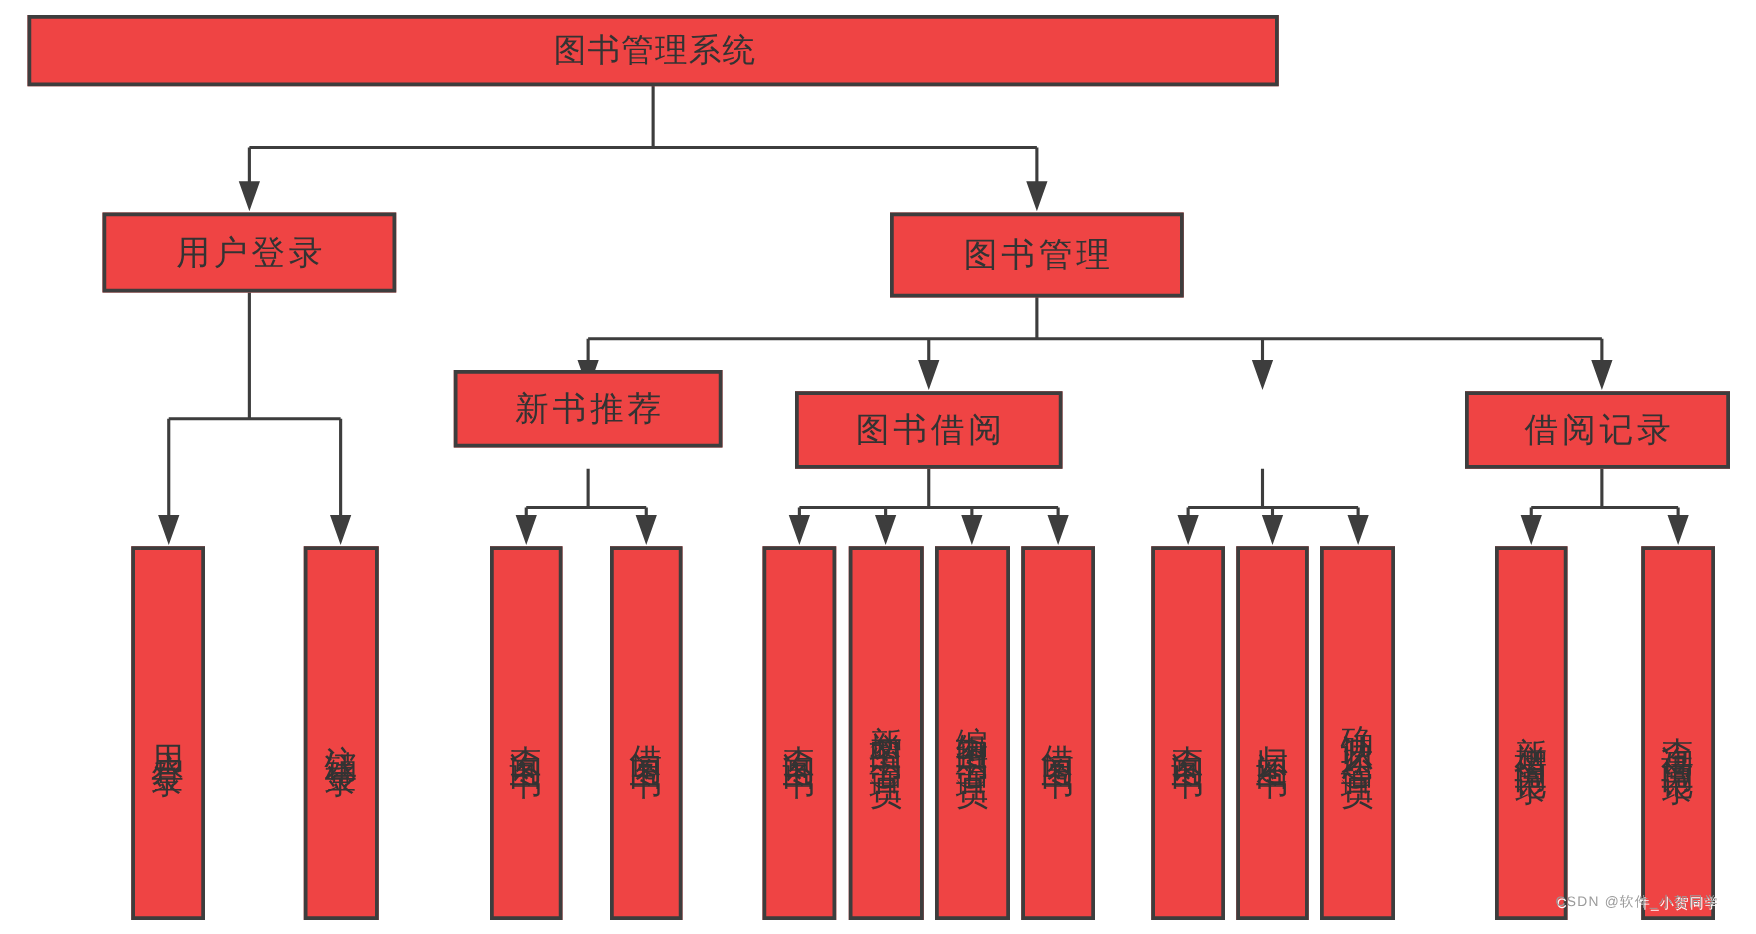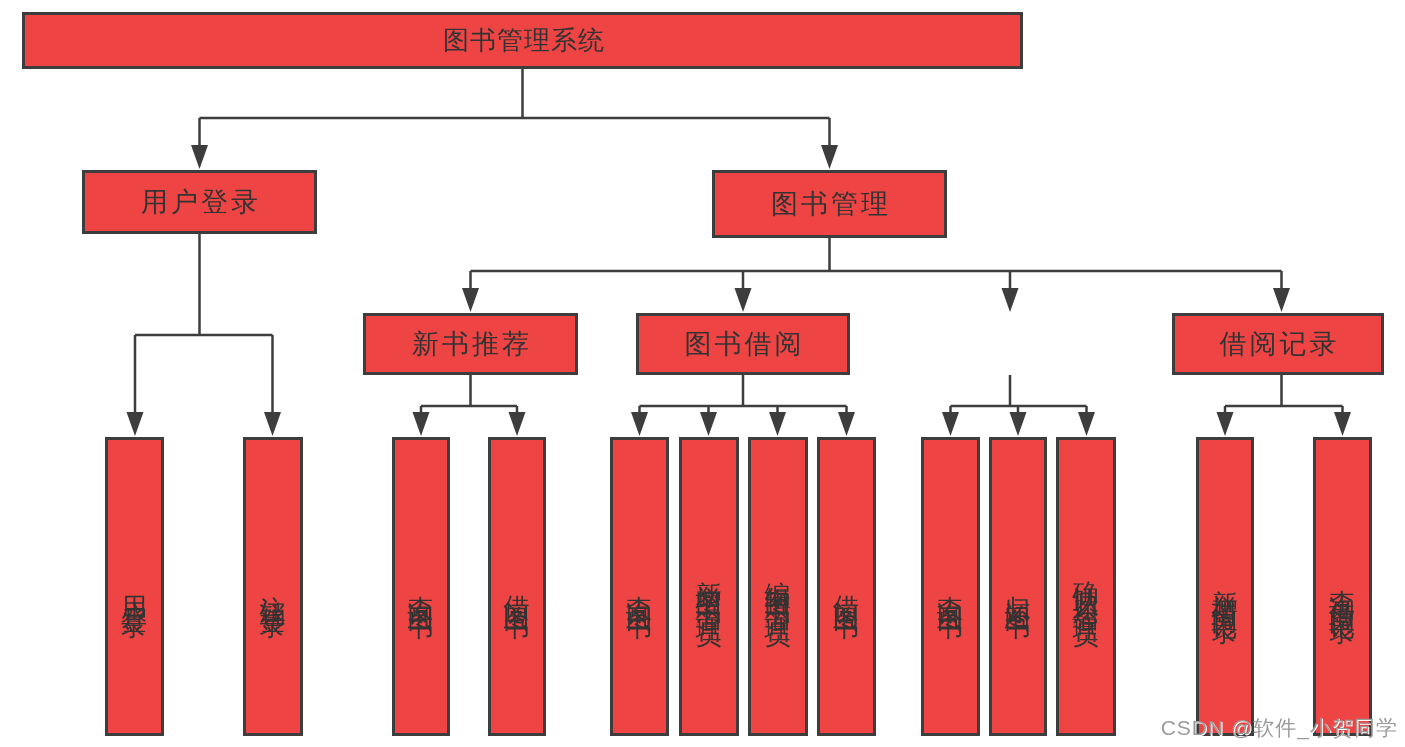--- a/index.html
+++ b/index.html
@@ -46,43 +46,43 @@
     text-orientation: mixed;
     font-size: 26px;
     line-height: 1;
     letter-spacing: 6px;
     white-space: nowrap;
   }
   
   #root { left: 22px;  top: 12px;  width: 1001px; height: 57px; }
   #l2a  { left: 82px;  top: 170px; width: 235px;  height: 64px; }
   #l2b  { left: 712px; top: 170px; width: 235px;  height: 68px; }
-  #l3a  { left: 363px; top: 313px; width: 215px;  height: 62px; }
+  #l3a  { left: 363px; top: 296px; width: 215px;  height: 62px; }
   #l3b  { left: 636px; top: 313px; width: 214px;  height: 62px; }
   #l3c  { left: 902px; top: 313px; width: 216px;  height: 62px; }
   #l3d  { left: 1172px;top: 313px; width: 212px;  height: 62px; }
   .leaf { top: 437px; height: 299px; }
   #u1 { left: 105px;  width: 59px; }
   #u2 { left: 243px;  width: 60px; }
   #n1 { left: 392px;  width: 58px; }
   #n2 { left: 488px;  width: 58px; }
   #b1 { left: 610px;  width: 59px; }
   #b2 { left: 679px;  width: 60px; }
   #b3 { left: 748px;  width: 60px; }
   #b4 { left: 817px;  width: 59px; }
   #c1 { left: 921px;  width: 59px; }
   #c2 { left: 989px;  width: 58px; }
   #c3 { left: 1056px; width: 60px; }
   #r1 { left: 1196px; width: 58px; }
   #r2 { left: 1313px; width: 59px; }
   .watermark {
     position: absolute;
-    right: 7px;
+    right: 30px;
     top: 714px;
-    font-size: 21px;
+    font-size: 11px;
     letter-spacing: 1px;
     color: #9b9b9b;
     text-shadow: 1px 1px 0 #ffffff;
     white-space: nowrap;
   }
 </style>
 </head>
 <body>
 
 <div class="canvas">

